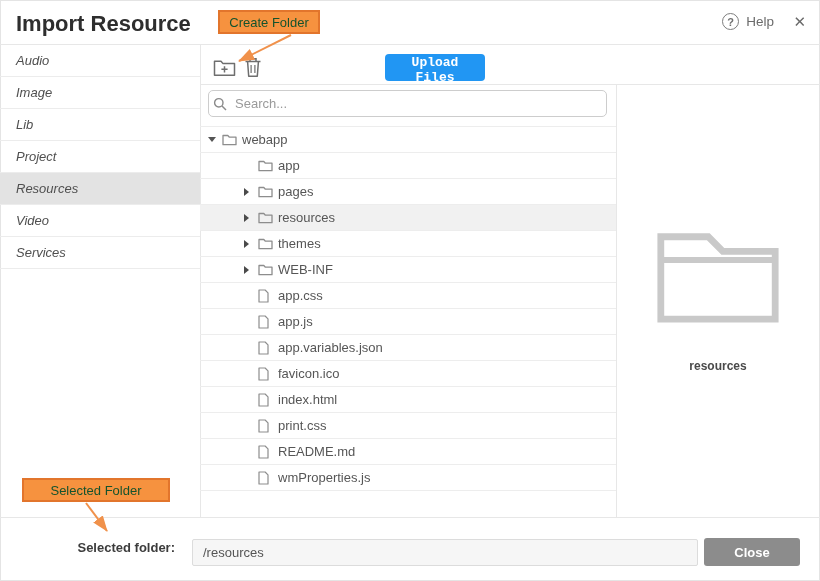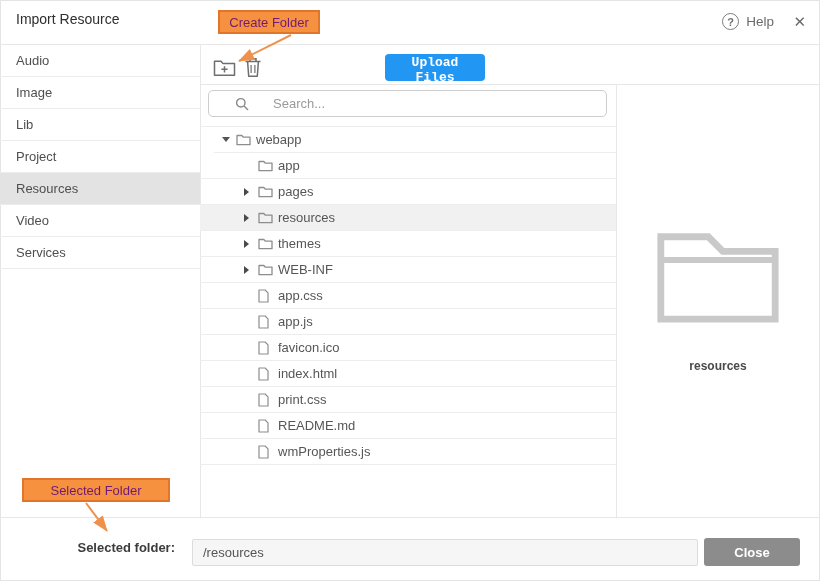--- a/index.html
+++ b/index.html
@@ -2,58 +2,58 @@
 <html><head>
 <meta charset="utf-8">
 <style>
   html,body{margin:0;padding:0;background:#fff;}
   .stage{position:relative;width:820px;height:581px;background:#fff;
          font-family:"Liberation Sans",sans-serif;overflow:hidden;
          box-shadow:inset 0 0 0 1px #e4e4e4;}
   
   .hline,.vline{position:absolute;background:#e7e7e7;}
   
-  .title{position:absolute;left:16px;top:11px;font-size:14px;font-weight:400;color:#2e2e2e;}
+  .title{position:absolute;left:16px;top:11px;font-size:22px;font-weight:700;color:#2e2e2e;}
   .help-group{position:absolute;right:46px;top:13px;display:flex;align-items:center;gap:7px;
               color:#6b6b6b;font-size:13.5px;cursor:pointer;}
   .qcircle{width:17px;height:17px;border:1.5px solid #7d7d7d;border-radius:50%;
            display:flex;align-items:center;justify-content:center;font-size:11px;
            font-weight:600;color:#6f6f6f;box-sizing:border-box;}
   .close-x{position:absolute;right:14px;top:13px;font-size:15px;color:#6a6a6a;cursor:pointer;}
   
   .anno{position:absolute;background:#f6923f;border:2px solid #e2752c;box-sizing:border-box;
-        color:#701a75;font-size:13px;display:flex;align-items:center;justify-content:center;z-index:6;}
+        color:#14532d;font-size:13px;display:flex;align-items:center;justify-content:center;z-index:6;}
   #anno-create{left:218px;top:10px;width:102px;height:24px;}
   #anno-selected{left:22px;top:478px;width:148px;height:24px;}
   .arrow-overlay{position:absolute;left:0;top:0;width:820px;height:581px;pointer-events:none;z-index:5;}
   
   .sidebar{position:absolute;left:0;top:45px;width:200px;}
   .side-item{height:32px;line-height:31px;padding-left:16px;font-size:13px;color:#4f4f4f;
-             border-bottom:1px solid #ececec;box-sizing:border-box;cursor:pointer;}
+             border-bottom:1px solid #ececec;box-sizing:border-box;cursor:pointer;font-style:italic;}
   .side-item.selected{background:#e3e3e3;}
   
   .tool-icon{position:absolute;cursor:pointer;}
   #icon-folder-plus{left:213px;top:59px;}
   #icon-trash{left:244px;top:57px;}
   .upload-btn{position:absolute;left:385px;top:54px;width:100px;height:27px;background:#2196f3;
               color:#fff;border:none;border-radius:4px;font-size:13px;font-weight:600;
               font-family:Liberation Mono, monospace;cursor:pointer;}
   
   .search-box{position:absolute;left:208px;top:90px;width:399px;height:27px;border:1px solid #cdcdcd;
               border-radius:5px;box-sizing:border-box;display:flex;align-items:center;
-              padding-left:26px;gap:22px;background:#fff;}
+              padding-left:4px;gap:6px;background:#fff;}
   .search-box input{border:none;outline:none;flex:1;font-size:13px;color:#555;
                     font-family:"Liberation Sans",sans-serif;background:transparent;}
   .search-box input::placeholder{color:#9a9a9a;}
   
   .tree{position:absolute;left:200px;top:126px;width:416px;border-top:1px solid #ededed;}
   .tree-row{height:26px;display:flex;align-items:center;border-bottom:1px solid #ededed;
             box-sizing:border-box;font-size:13px;color:#565656;cursor:pointer;}
   .tree-row.selected{background:#f1f1f1;}
-  .tree-row.lv0{padding-left:8px;margin-left:14px;}
+  .tree-row.lv0{padding-left:8px;}
   .tree-row.lv1{padding-left:44px;}
   .caret{width:14px;display:flex;align-items:center;justify-content:flex-start;flex:0 0 14px;}
   .caret.down::before{content:"";border-left:4.5px solid transparent;border-right:4.5px solid transparent;
                       border-top:5.5px solid #555;}
   .caret.right::before{content:"";border-top:4.5px solid transparent;border-bottom:4.5px solid transparent;
                        border-left:5.5px solid #4a4a4a;}
   .node-icon{width:20px;flex:0 0 20px;display:flex;align-items:center;}
   
   .preview-icon{position:absolute;left:655px;top:228px;}
   .preview-name{position:absolute;left:616px;top:359px;width:204px;text-align:center;
@@ -193,20 +193,29 @@
         </span>
         <span>app.js</span>
       </div>
       <div class="tree-row lv1">
         <span class="caret"></span>
         <span class="node-icon">
           <svg width="11" height="14" viewBox="0 0 11 14">
             <path d="M1 1 H7.1 L10 3.9 V13 H1 Z" fill="none" stroke="#8d8d8d" stroke-width="1.2" stroke-linejoin="round"></path>
           </svg>
         </span>
+        <span>app.variables.json</span>
+      </div>
+      <div class="tree-row lv1">
+        <span class="caret"></span>
+        <span class="node-icon">
+          <svg width="11" height="14" viewBox="0 0 11 14">
+            <path d="M1 1 H7.1 L10 3.9 V13 H1 Z" fill="none" stroke="#8d8d8d" stroke-width="1.2" stroke-linejoin="round"></path>
+          </svg>
+        </span>
         <span>favicon.ico</span>
       </div>
       <div class="tree-row lv1">
         <span class="caret"></span>
         <span class="node-icon">
           <svg width="11" height="14" viewBox="0 0 11 14">
             <path d="M1 1 H7.1 L10 3.9 V13 H1 Z" fill="none" stroke="#8d8d8d" stroke-width="1.2" stroke-linejoin="round"></path>
           </svg>
         </span>
         <span>index.html</span>

